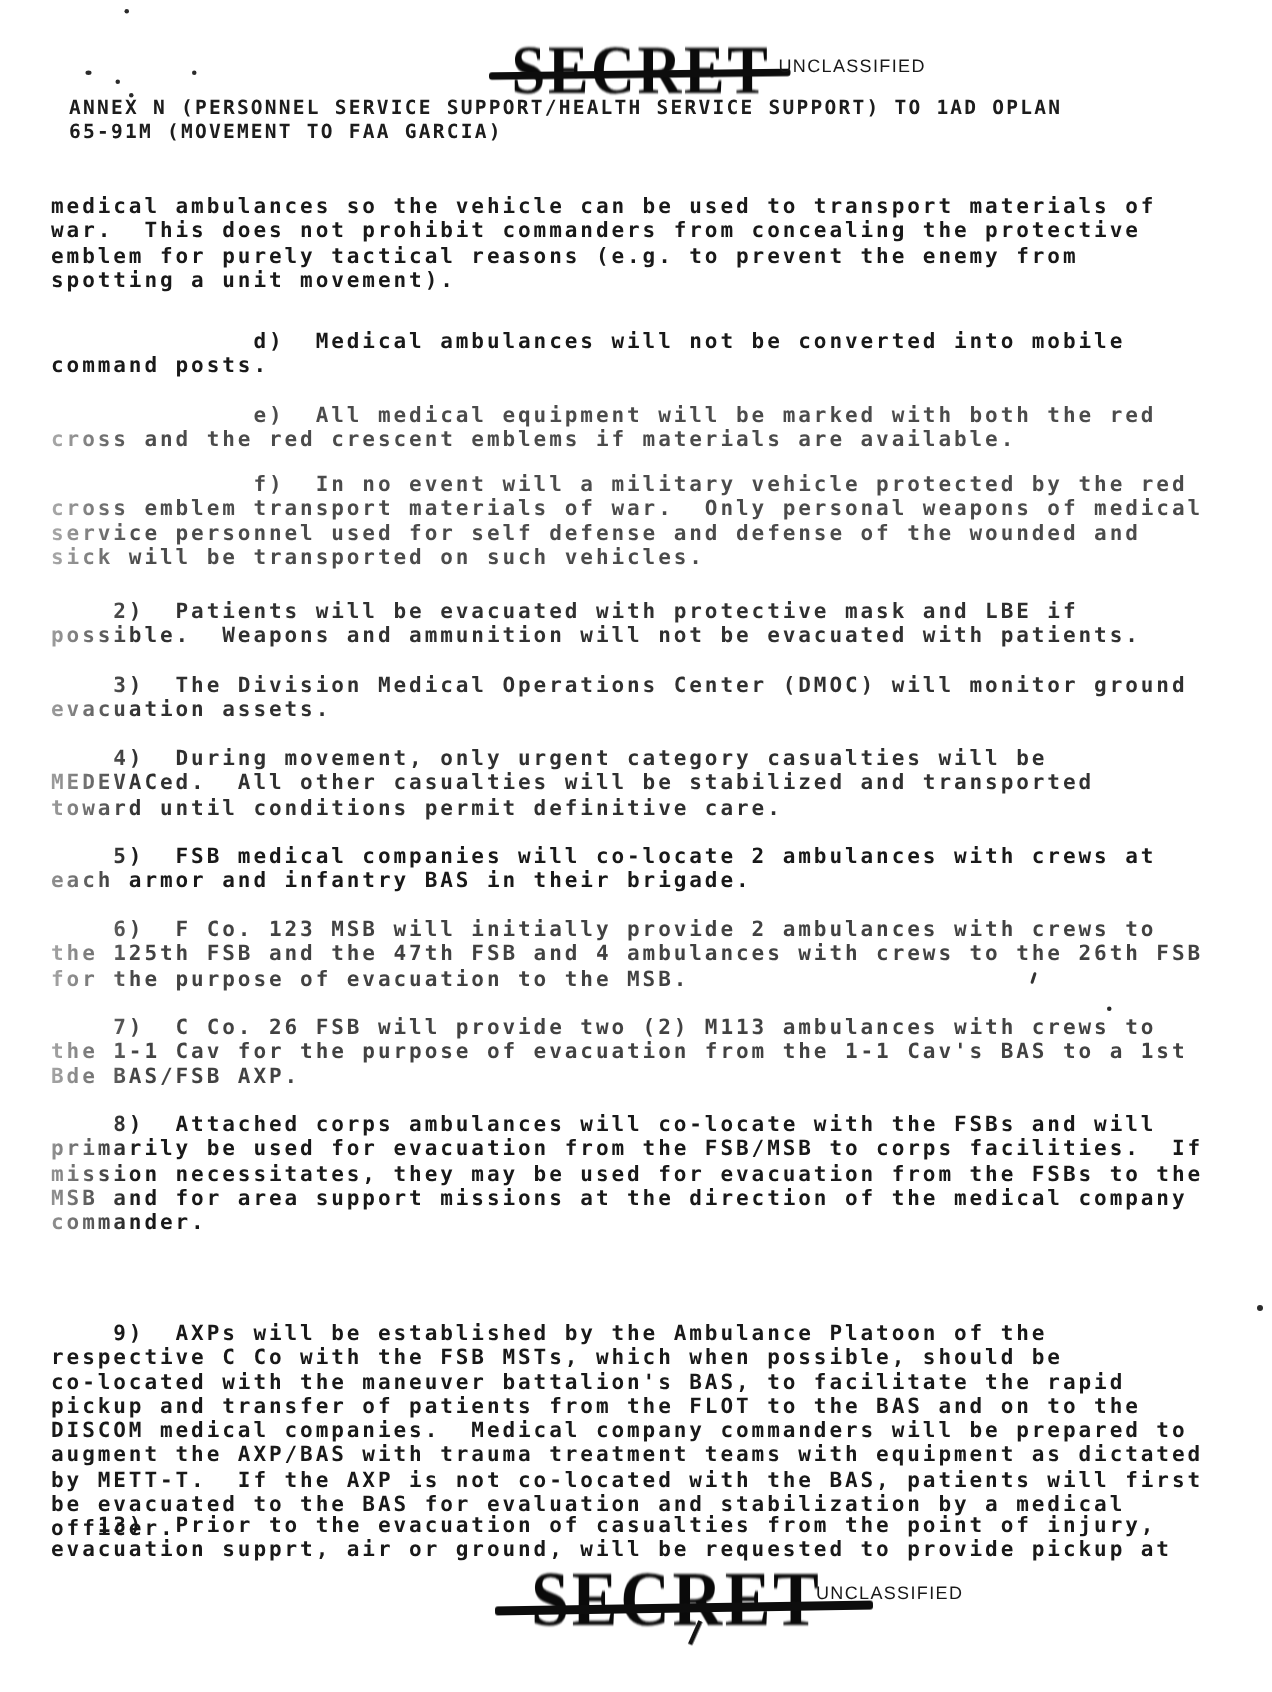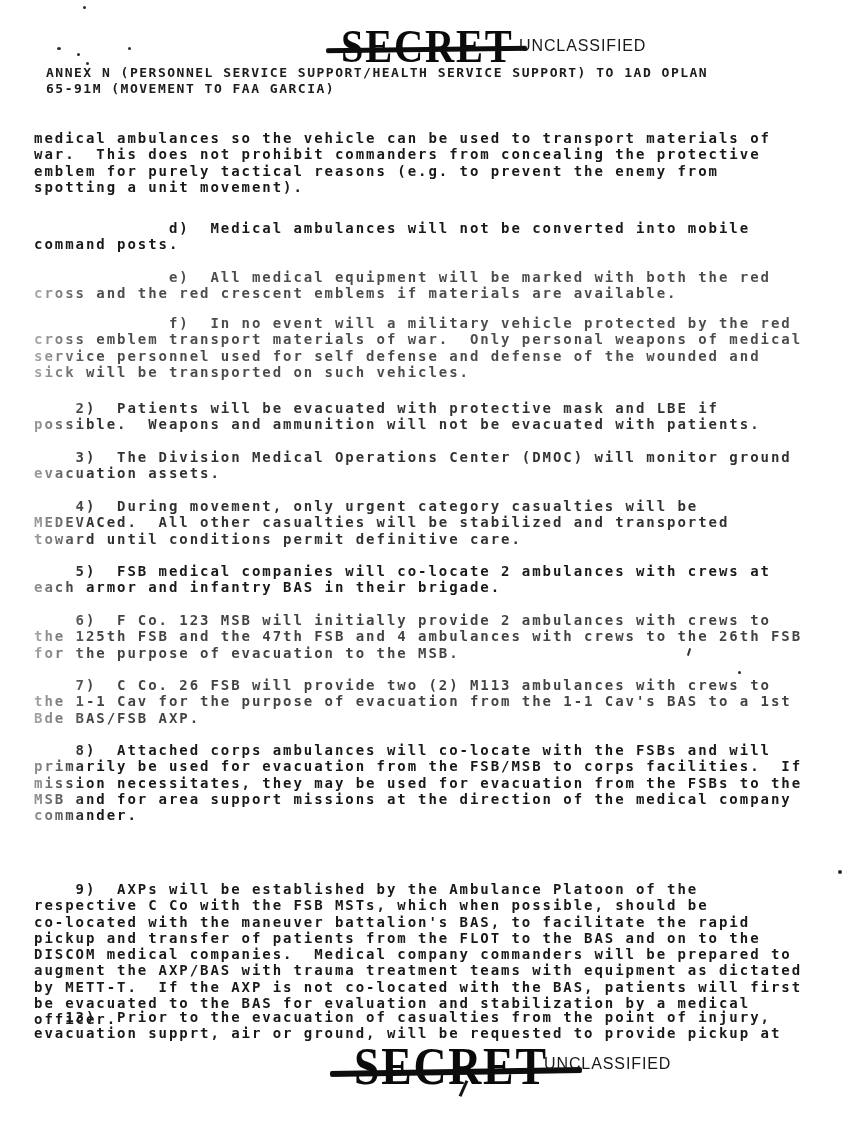--- a/index.html
+++ b/index.html
@@ -23,21 +23,21 @@
     transform-origin:left top;
   }
   .stamp-top{left:341px;top:24px;font-size:46px;letter-spacing:2px;transform:scale(0.88,1);}
   .stamp-bottom{left:354px;top:1041px;font-size:52px;letter-spacing:2px;transform:scale(0.88,1);}
   .strike{position:absolute;background:#0d0d0d;border-radius:2px;filter:blur(0.35px);}
   .strike-top{left:326px;top:47px;width:201px;height:5px;transform:rotate(-0.7deg);}
   .strike-bottom{left:330px;top:1069px;width:252px;height:6px;transform:rotate(-0.9deg);}
   .slash-mark{position:absolute;left:462px;top:1080px;width:3px;height:17px;background:#141414;transform:rotate(24deg);filter:blur(0.4px);}
   .unclassified{
     position:absolute;font-family:"Liberation Sans",sans-serif;
-    font-size:16px;letter-spacing:0.9px;color:#181818;white-space:pre;
+    font-size:12px;letter-spacing:0.9px;color:#181818;white-space:pre;
     filter:blur(0.2px);
   }
   .unclassified-top{left:519px;top:37px;}
   .unclassified-bottom{left:544px;top:1055px;}
   .speck{position:absolute;background:#2b2b2b;border-radius:50%;}
   .s1{left:83px;top:6px;width:3px;height:3px;}
   .s2{left:57px;top:47px;width:4px;height:3px;}
   .s3{left:77px;top:53px;width:3px;height:3px;}
   .s4{left:128px;top:47px;width:3px;height:3px;}
   .s5{left:86px;top:62px;width:3px;height:3px;}

